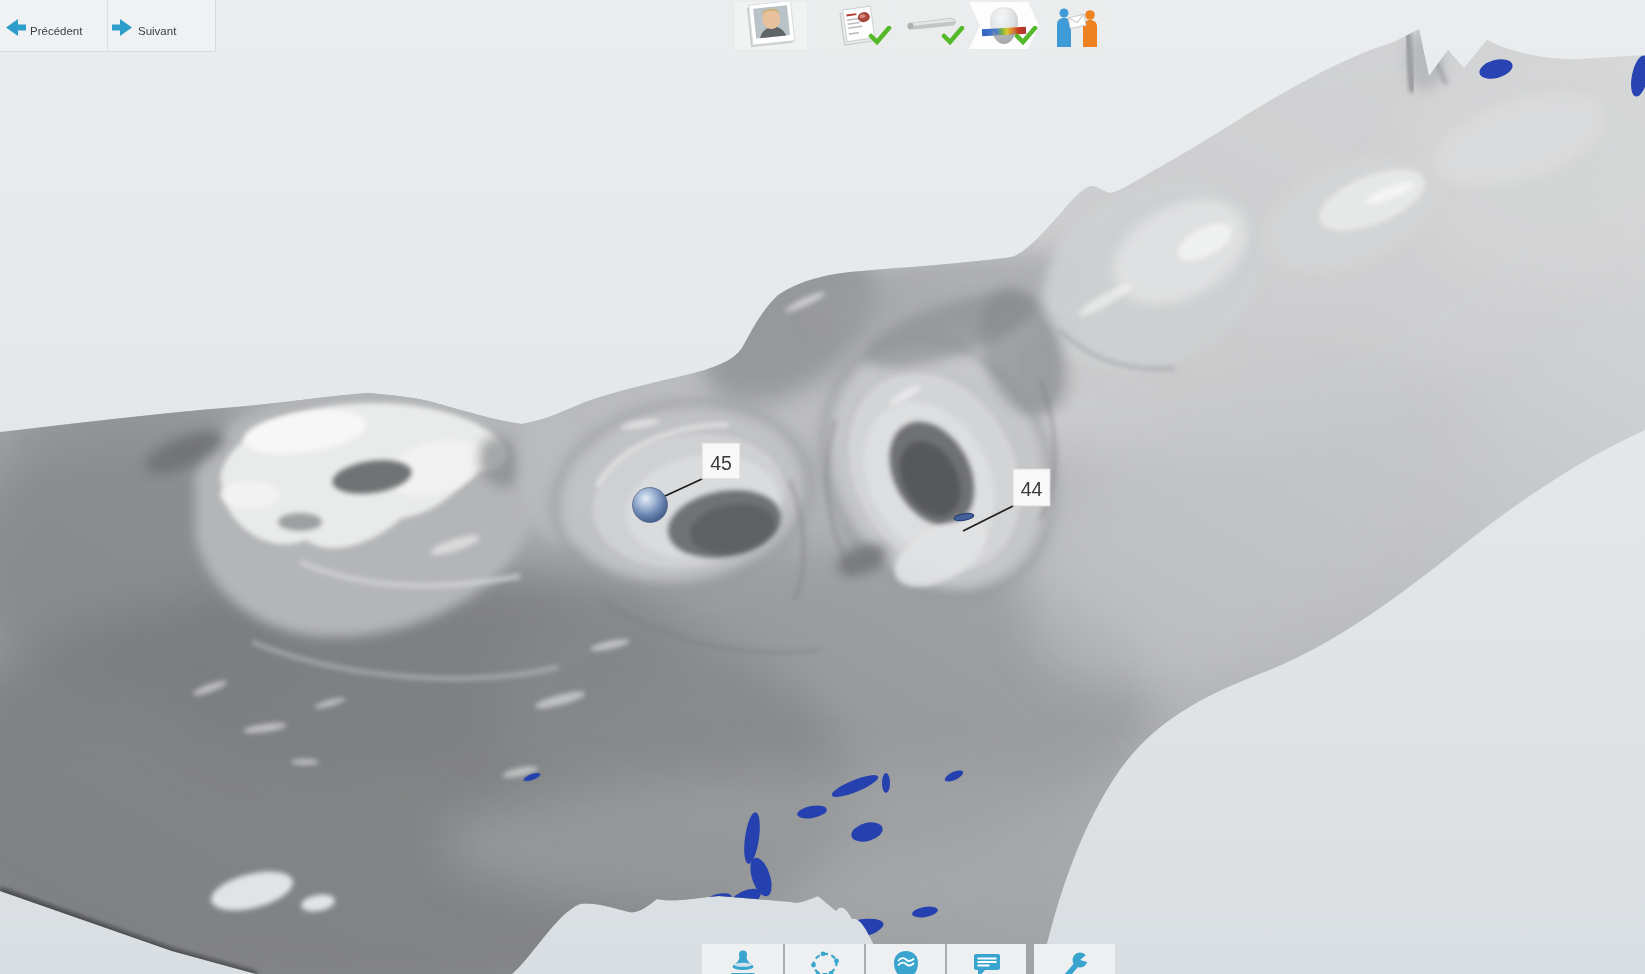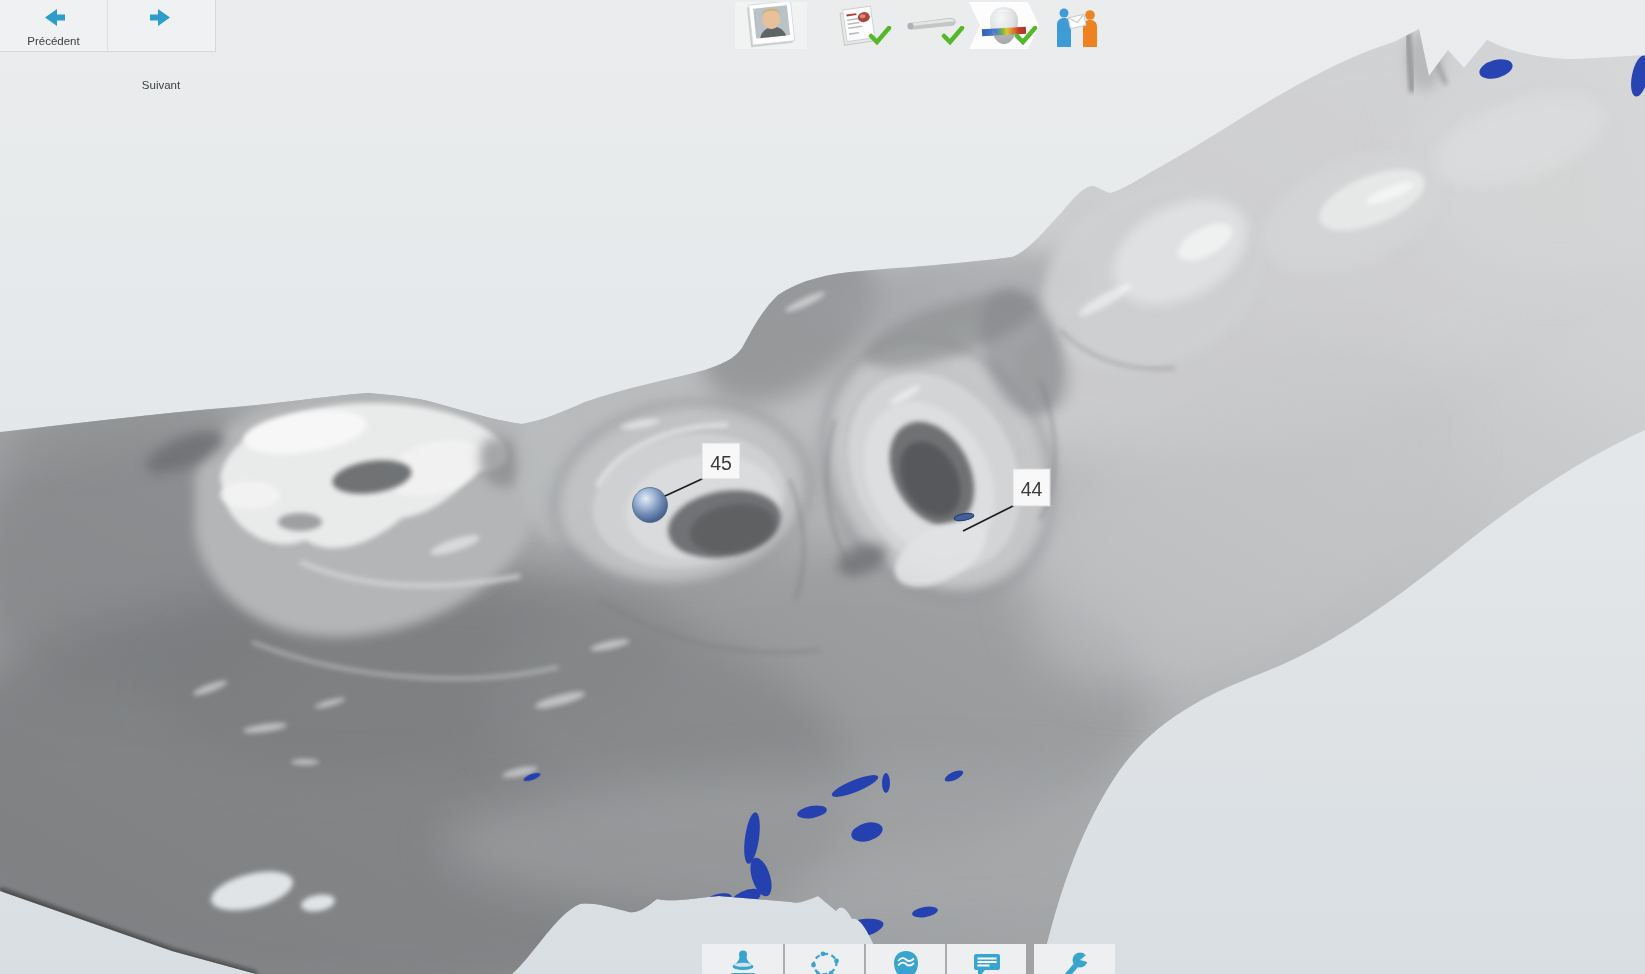--- a/index.html
+++ b/index.html
@@ -4,23 +4,23 @@
 <style>
   html,body{margin:0;padding:0;background:#dfe3e6;}
   .stage{position:relative;width:1645px;height:974px;overflow:hidden;
     font-family:"Liberation Sans",sans-serif;
     background:linear-gradient(180deg,#eaeced 0%,#e6e9eb 35%,#dfe3e6 70%,#d9dee2 100%);}
   .scene{position:absolute;left:0;top:0;}
 
   
   .navbar{position:absolute;left:0;top:0;width:215px;height:51px;background:#f0f1f2;
     border-right:1px solid #d6d9db;border-bottom:1px solid #d6d9db;display:flex;}
-  .nav-btn{width:107px;height:51px;display:flex;flex-direction:column;align-items:center;
+  .nav-btn{width:107px;height:51px;display:flex;flex-direction:row;align-items:center;
     justify-content:flex-start;padding-top:7px;box-sizing:border-box;cursor:pointer;}
-  .nav-btn + .nav-btn{border-left:1px solid #dcdfe1;gap:44px;}
+  .nav-btn + .nav-btn{border-left:1px solid #dcdfe1;}
   .nav-label{font-size:11.5px;color:#3d4144;margin-top:3px;}
 
   
   .workflow{position:absolute;left:735px;top:2px;height:47px;display:flex;}
   .wf-photo{position:relative;width:72px;height:47px;background:#f1f2f2;margin-right:16px;}
   .wf-steps{display:flex;}
   .wf-step{position:relative;width:70px;height:47px;margin-right:3px;}
   .step-bg{position:absolute;inset:0;background:#ebecec;
     clip-path:polygon(0 0,calc(100% - 11px) 0,100% 50%,calc(100% - 11px) 100%,0 100%,11px 50%);}
   .wf-step.first .step-bg{clip-path:polygon(0 0,calc(100% - 11px) 0,100% 50%,calc(100% - 11px) 100%,0 100%);}

